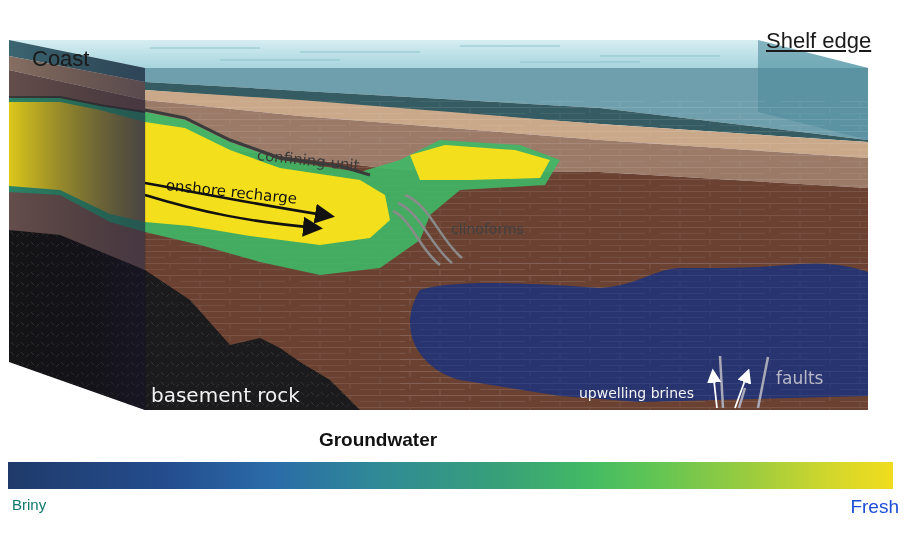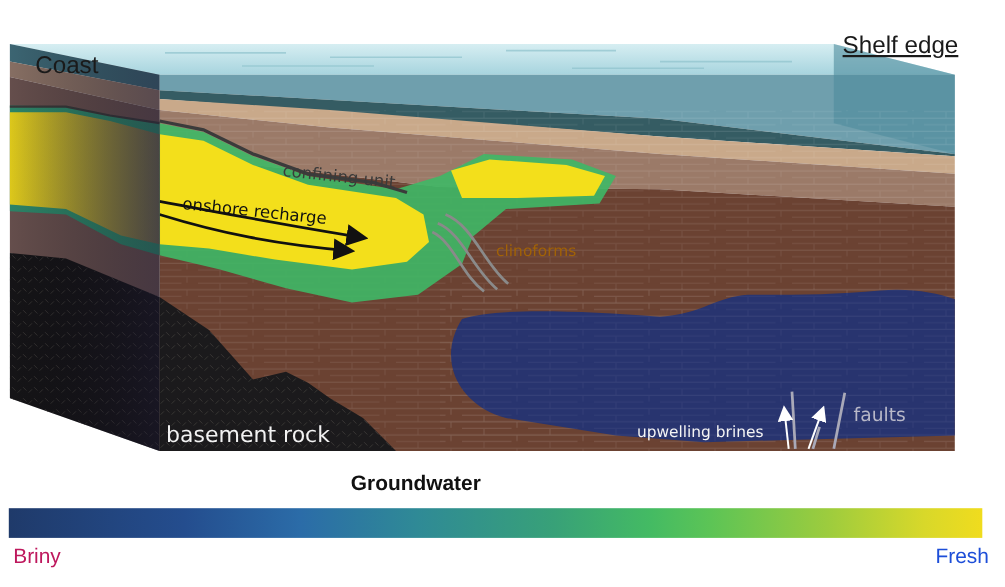--- a/index.html
+++ b/index.html
@@ -6,29 +6,29 @@
   body { width: 914px; height: 534px; position: relative; overflow: hidden;
          font-family: "Liberation Sans", sans-serif; }
   .corner-label { position: absolute; font-size: 22px; color: #1a1a1a;
                   font-family: "Liberation Sans", sans-serif; }
   #coast-label { left: 32px; top: 6px; margin-top: 40px; }
   #shelf-label { left: 766px; top: 28px; text-decoration: underline; }
   #diagram { position: absolute; left: 0; top: 0; }
   .in-label { position: absolute; font-family: "DejaVu Sans", sans-serif; white-space: nowrap; }
   #lbl-confining { left: 257px; top: 146px; font-size: 15px; color: #3a3a3a; transform: rotate(6deg); transform-origin: left center; }
   #lbl-recharge { left: 166px; top: 176px; font-size: 15px; color: #111; transform: rotate(6deg); transform-origin: left center; }
-  #lbl-clino { left: 451px; top: 221px; font-size: 14px; color: #a16207; }
+  #lbl-clino { left: 451px; top: 221px; font-size: 14px; color: #404040; }
   #lbl-basement { left: 151px; top: 383px; font-size: 20px; color: #f2f2f2; }
   #lbl-brines { left: 579px; top: 385px; font-size: 14px; color: #f4f4f4; }
   #lbl-faults { left: 776px; top: 368px; font-size: 17px; color: #b8b8c8; }
   #legend-title { position: absolute; left: 0; width: 756px; top: 429px; text-align: center;
                   font-size: 19px; font-weight: bold; color: #111; }
   #legend-bar { position: absolute; left: 8px; top: 462px; width: 885px; height: 27px;
                 background: linear-gradient(to right, #1f3a6a 0%, #244d8e 18%, #2b6ca8 30%, #2f8a96 42%, #38a178 56%, #44bb63 66%, #5cc456 72%, #9ccc3e 84%, #d8d82a 94%, #f0dc1e 100%); }
-  #legend-min { position: absolute; left: 12px; top: 496px; font-size: 19px; color: #be185d; }
+  #legend-min { position: absolute; left: 12px; top: 496px; font-size: 15px; color: #0f766e; }
   #legend-max { position: absolute; right: 15px; top: 496px; font-size: 19px; color: #1d4ed8; margin-left: 20px; }
 </style>
 </head>
 <body>
 
 <svg id="diagram" width="914" height="534" viewBox="0 0 914 534">
   <defs>
     <linearGradient id="leftFade" x1="0" y1="0" x2="1" y2="0">
       <stop offset="0" stop-color="#000" stop-opacity="0.05"></stop>
       <stop offset="1" stop-color="#1b1730" stop-opacity="0.45"></stop>

